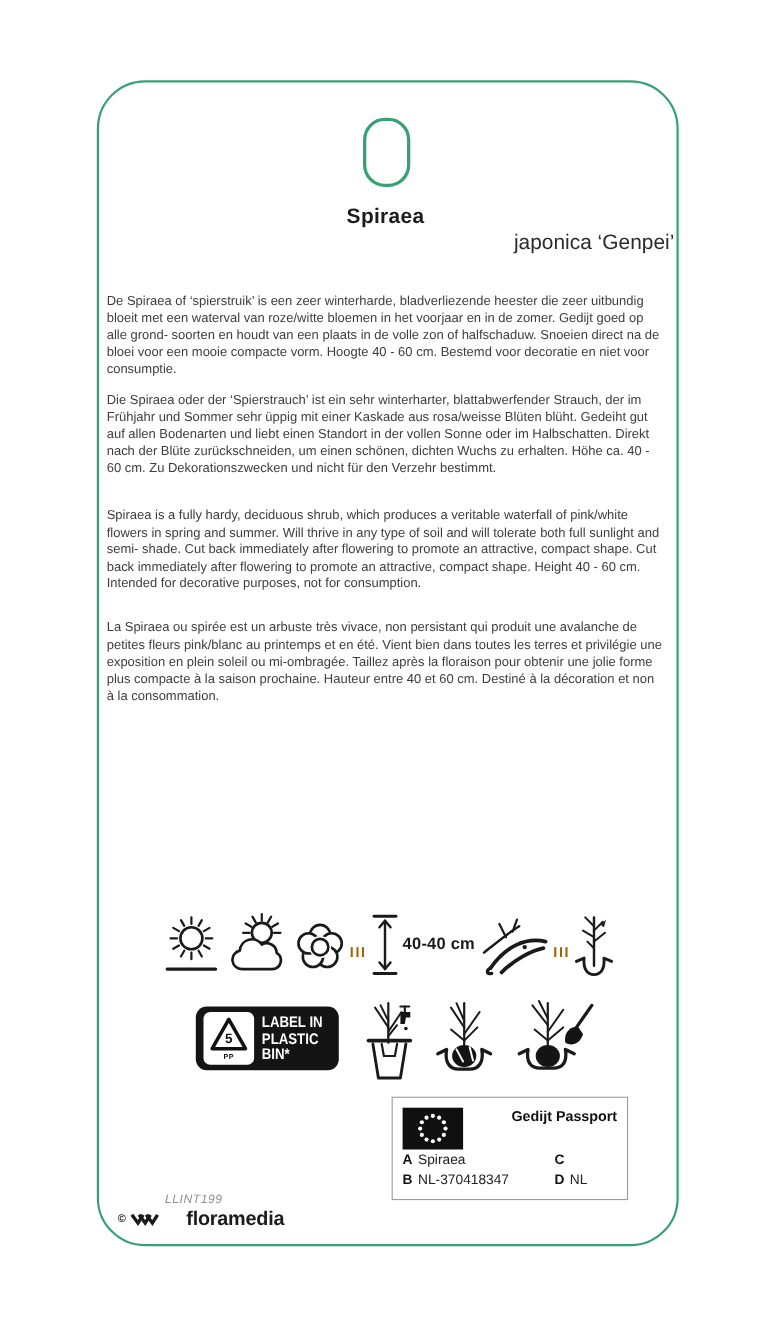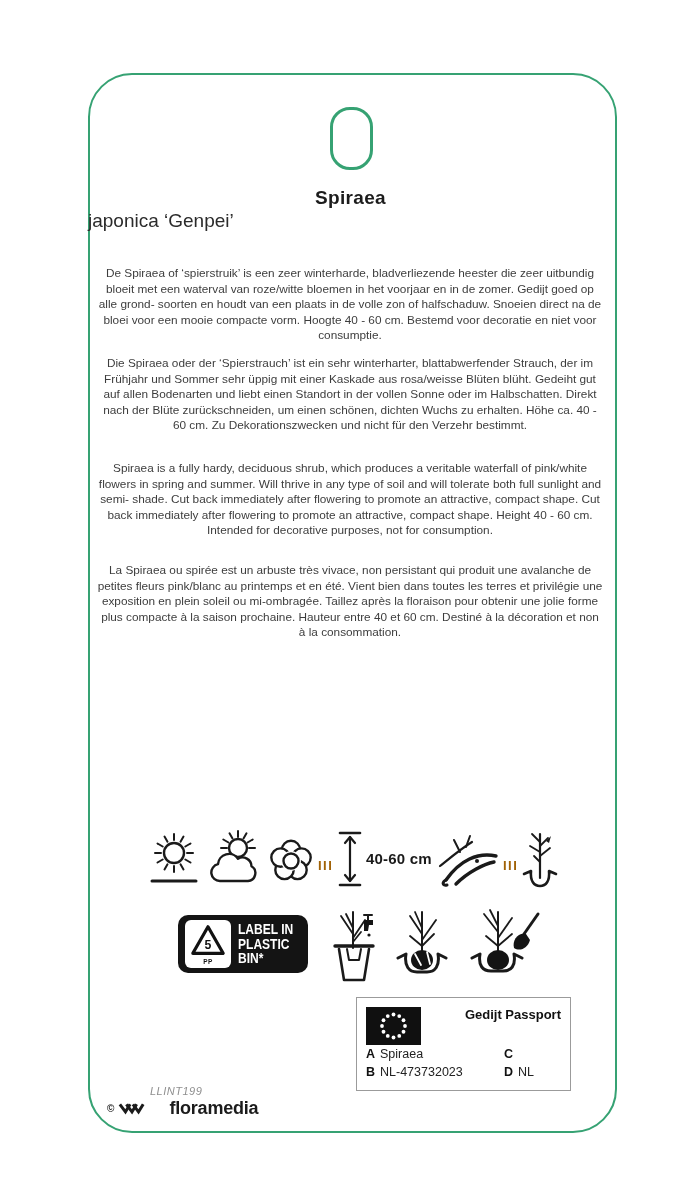--- a/index.html
+++ b/index.html
@@ -7,24 +7,24 @@
         font-family:"Liberation Sans", sans-serif;overflow:hidden;}
   .abs{position:absolute;}
 
   .card{left:88px;top:73px;width:525px;height:1056px;
         border:2px solid #36a273;border-radius:44px;background:#fff;}
   .hang-hole{left:330px;top:107px;width:37px;height:57px;
         border:3px solid #36a273;border-radius:20px;background:#fff;}
 
   .title{left:88px;top:187px;width:525px;text-align:center;
         font-size:19px;font-weight:700;color:#1c1c1c;letter-spacing:.3px;}
-  .subtitle{left:88px;top:210px;width:525px;text-align:left;
+  .subtitle{left:88px;top:210px;width:525px;text-align:right;
         font-size:19px;font-weight:400;color:#2b2b2b;}
 
-  .desc{left:97px;width:506px;text-align:center;font-size:11.8px;
+  .desc{left:97px;width:506px;font-size:11.8px;
         line-height:15.6px;color:#3d3d3d;margin:0;}
   .desc.nl{top:266px;} .desc.de{top:356px;} .desc.en{top:461px;} .desc.fr{top:563px;}
 
   .icon{stroke:#1a1a1a;fill:none;stroke-linecap:round;stroke-linejoin:round;}
   .bars{font-weight:800;font-size:13px;letter-spacing:1.5px;color:#a16207;}
   .height-label{font-size:15px;font-weight:700;color:#1a1a1a;letter-spacing:.2px;}
 
   .bin-badge{left:178px;top:915px;width:130px;height:58px;background:#141414;border-radius:10px;}
   .recycle-panel{position:absolute;left:7px;top:5px;width:46px;height:48px;background:#ffffff;
         border-radius:6px;display:flex;flex-direction:column;align-items:center;justify-content:center;}
@@ -104,21 +104,21 @@
   </svg>
   <span class="abs bars" style="left:318px;top:858px">III</span>
 
   <svg class="abs icon" style="left:338px;top:830px" width="24" height="58" viewBox="0 0 24 58">
     <line x1="2" y1="3" x2="22" y2="3" stroke-width="2.6"></line>
     <line x1="2" y1="55" x2="22" y2="55" stroke-width="2.6"></line>
     <line x1="12" y1="7" x2="12" y2="51" stroke-width="2.2"></line>
     <polyline points="7,13 12,7 17,13" stroke-width="2.2"></polyline>
     <polyline points="7,45 12,51 17,45" stroke-width="2.2"></polyline>
   </svg>
-  <span class="abs height-label" style="left:366px;top:850px">40-60 cm</span>
+  <span class="abs height-label" style="left:366px;top:850px">40-40 cm</span>
 
   <svg class="abs icon" style="left:436px;top:830px" width="64" height="58" viewBox="0 0 64 58">
     <path d="M4,36 C14,28 26,18 36,12" stroke-width="2.2"></path>
     <line x1="24" y1="22" x2="18" y2="10" stroke-width="2"></line>
     <line x1="30" y1="17" x2="34" y2="6" stroke-width="2"></line>
     <path d="M10,50 C24,30 42,22 60,26" stroke-width="3.4"></path>
     <path d="M20,54 C32,42 48,34 58,32" stroke-width="3.4"></path>
     <path d="M10,50 C6,52 6,56 11,55" stroke-width="3"></path>
     <circle cx="41" cy="31" r="2" fill="#1a1a1a" stroke="none"></circle>
   </svg>
@@ -217,21 +217,21 @@
         </g>
       </svg>
     </div>
     <div class="pp-title">Gedijt Passport</div>
     <div class="pp-row" style="left:9px;top:49px">
       <b>A</b>
       <span>Spiraea</span>
     </div>
     <div class="pp-row" style="left:9px;top:67px">
       <b>B</b>
-      <span>NL-473732023</span>
+      <span>NL-370418347</span>
     </div>
     <div class="pp-row" style="left:147px;top:49px">
       <b>C</b>
       <span></span>
     </div>
     <div class="pp-row" style="left:147px;top:67px">
       <b>D</b>
       <span>NL</span>
     </div>
   </div>

